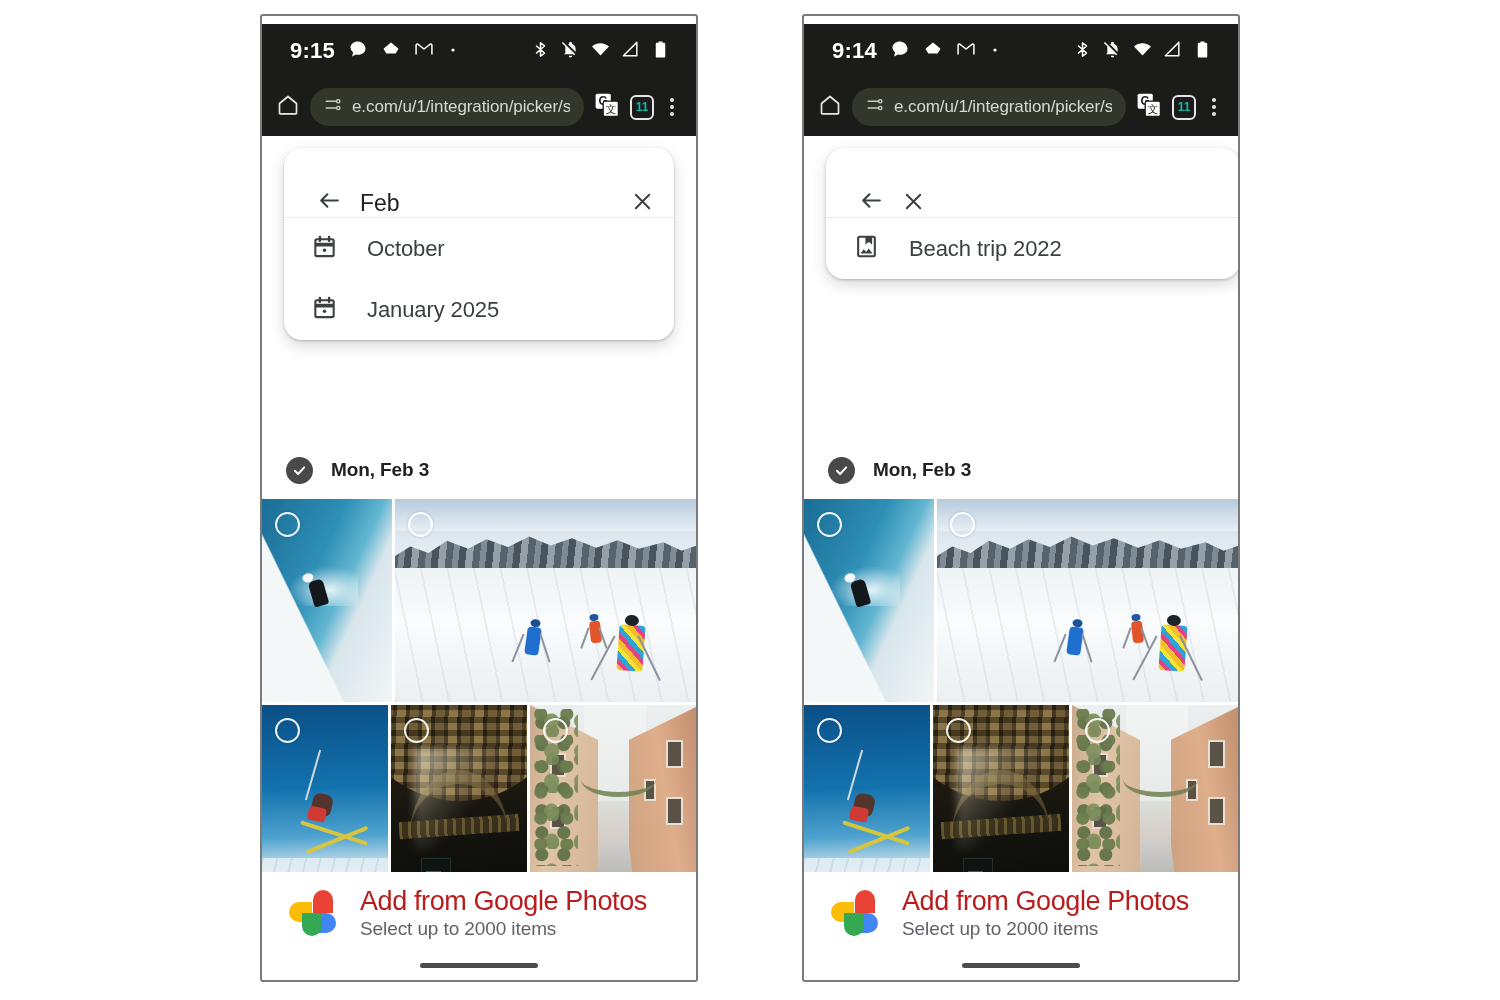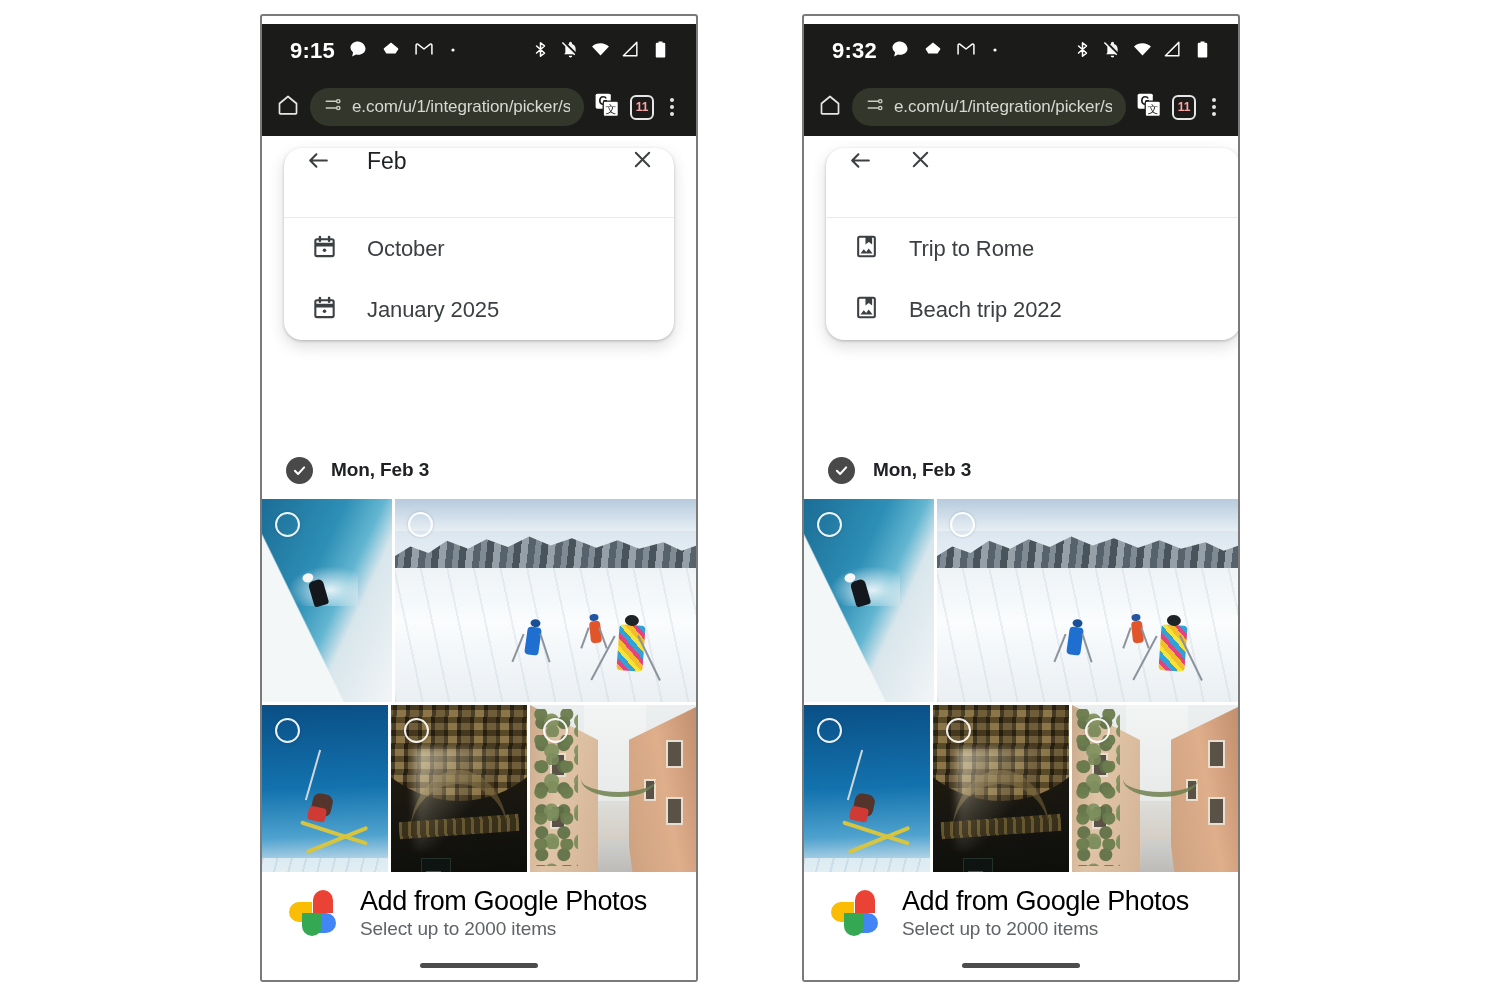--- a/index.html
+++ b/index.html
@@ -74,21 +74,21 @@
     color: #d6d9d1;
     font-size: 17px;
     white-space: nowrap;
     overflow: hidden;
     letter-spacing: -.1px;
   }
   .tabcount {
     width: 24px; height: 25px;
     border: 2px solid #e6e6e6;
     border-radius: 6px;
-    color: #fca5a5;
+    color: #14b8a6;
     font-size: 12px;
     font-weight: bold;
     display: flex; align-items: center; justify-content: center;
     flex: 0 0 auto;
   }
   .dots { display: flex; flex-direction: column; gap: 3px; padding: 0 6px; flex: 0 0 auto; }
   .dots i { width: 4px; height: 4px; border-radius: 50%; background: #e6e6e6; display: block; }
 
   
   .pagebody {
@@ -107,23 +107,23 @@
     box-shadow: 0 1px 3px rgba(0,0,0,.22), 0 6px 16px rgba(0,0,0,.14);
     z-index: 5;
     overflow: hidden;
   }
   .phone-a .searchcard { left: 22px; right: 22px; }
   .phone-b .searchcard { left: 22px; right: -2px; border-top-right-radius: 18px; border-bottom-right-radius: 18px; }
 
   .searchrow {
     height: 70px;
     display: flex;
-    align-items: flex-start;
-    padding: 0 20px 0 22px;
-    gap: 36px;
+    align-items: flex-end;
+    padding: 0 20px 0 33px;
+    gap: 18px;
     border-bottom: 1px solid #e8eaed;
   }
   .searchquery {
     flex: 1 1 auto;
     font-size: 23px;
     color: #202124;
     display: flex;
     align-items: center;
   }
   .caret {
@@ -325,21 +325,21 @@
     height: 108px;
   }
   .bb-inner { display: flex; align-items: center; gap: 22px; padding-left: 26px; }
   .gp-logo { width: 50px; height: 48px; position: relative; flex: 0 0 auto; }
   .gp-logo span { position: absolute; display: block; }
   .gp-red   { width:20px; height:23px; background:#ea4335; left:25px; top:1px;  border-radius: 10px 10px 0 0; transform: rotate(0deg); }
   .gp-yel   { width:23px; height:20px; background:#fbbc04; left:1px;  top:13px; border-radius: 10px 0 0 10px; }
   .gp-blue  { width:23px; height:20px; background:#4285f4; left:25px; top:24px; border-radius: 0 10px 10px 0; }
   .gp-green { width:20px; height:23px; background:#34a853; left:14px; top:24px; border-radius: 0 0 10px 10px; }
   .bb-text { display: flex; flex-direction: column; gap: 1px; }
-  .bb-title { font-size: 27px; color: #000000; letter-spacing: -.4px; text-align: center; }
+  .bb-title { font-size: 27px; color: #b91c1c; letter-spacing: -.4px; text-align: center; }
   .bb-sub { font-size: 19px; color: #5f6368; letter-spacing: -.1px; }
   .gesture {
     position: absolute; bottom: 12px; left: 50%;
     transform: translateX(-50%);
     width: 118px; height: 5px; border-radius: 3px; background: #4c4c4c;
   }
 </style>
 </head>
 <body>
 
@@ -537,21 +537,21 @@
               <span class="bb-sub">Select up to 2000 items</span>
             </div>
           </div>
           <div class="gesture"></div>
         </div>
       </div>
     </div>
     <div class="phone phone-b">
       <div class="statusbar">
         <div class="status-left">
-          <span class="clock">9:32</span>
+          <span class="clock">9:14</span>
           <span class="sicon"><svg width="20" height="20" viewBox="0 0 24 24" fill="#fff">
               <path d="M12 3C6.9 3 3 6.3 3 10.3c0 2.2 1.2 4.2 3.1 5.5L5 21l4.6-2.4c.8.2 1.6.3 2.4.3 5.1 0 9-3.3 9-7.3S17.1 3 12 3z"></path>
             </svg></span>
           <span class="sicon"><svg width="20" height="20" viewBox="0 0 24 24" fill="#fff">
               <path d="M12 4.2 3.6 11c-.5.4-.6 1.2-.2 1.7.3.4 3 4.8 3 4.8h11.2s2.7-4.4 3-4.8c.4-.5.3-1.3-.2-1.7L12 4.2z"></path>
             </svg></span>
           <span class="sicon"><svg width="20" height="20" viewBox="0 0 24 24" fill="none" stroke="#fff" stroke-width="1.8" stroke-linejoin="round">
               <path d="M2.5 18.5V7.2c0-1 1.2-1.6 2-1L12 12l7.5-5.8c.8-.6 2 0 2 1v11.3"></path>
             </svg></span>
           <span class="sicon"><svg width="12" height="12" viewBox="0 0 24 24" fill="#fff">
@@ -699,28 +699,20 @@
             <span><svg width="23" height="23" viewBox="0 0 24 24" fill="none" stroke="#3c4043" stroke-width="2.1" stroke-linecap="round">
                 <path d="M5 5l14 14M19 5 5 19"></path>
               </svg></span>
           </div>
           <div class="suggestion">
             <span><svg width="25" height="25" viewBox="0 0 24 24" fill="none" stroke="#3c4043" stroke-width="2">
                 <rect x="4" y="2.6" width="16" height="18.8" rx="1.4"></rect>
                 <path d="M12 2.6v5.4l2.2-1.6L16.4 8V2.6" fill="#3c4043"></path>
                 <path d="M6.2 18.6l3.2-4 2.3 2.6 2.4-3.2 3.7 4.6z" fill="#3c4043" stroke="none"></path>
               </svg></span>
-            <span class="sug-label">Trip to Rome</span>
-          </div>
-          <div class="suggestion">
-            <span><svg width="25" height="25" viewBox="0 0 24 24" fill="none" stroke="#3c4043" stroke-width="2">
-                <rect x="4" y="2.6" width="16" height="18.8" rx="1.4"></rect>
-                <path d="M12 2.6v5.4l2.2-1.6L16.4 8V2.6" fill="#3c4043"></path>
-                <path d="M6.2 18.6l3.2-4 2.3 2.6 2.4-3.2 3.7 4.6z" fill="#3c4043" stroke="none"></path>
-              </svg></span>
             <span class="sug-label">Beach trip 2022</span>
           </div>
         </div>
         <div class="bottombar">
           <div class="bb-inner">
             <div class="gp-logo">
               <span class="gp-red"></span>
               <span class="gp-yel"></span>
               <span class="gp-blue"></span>
               <span class="gp-green"></span>

